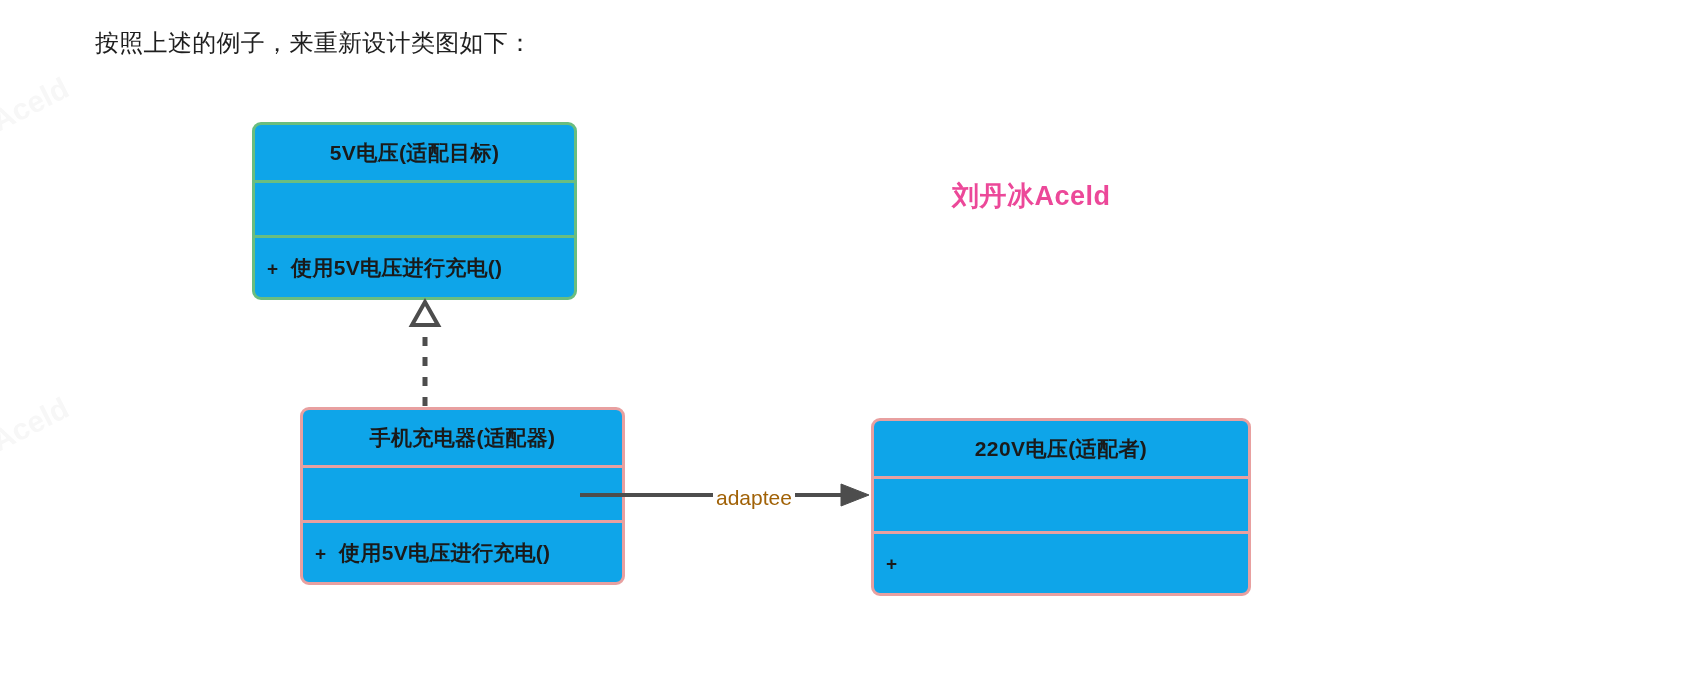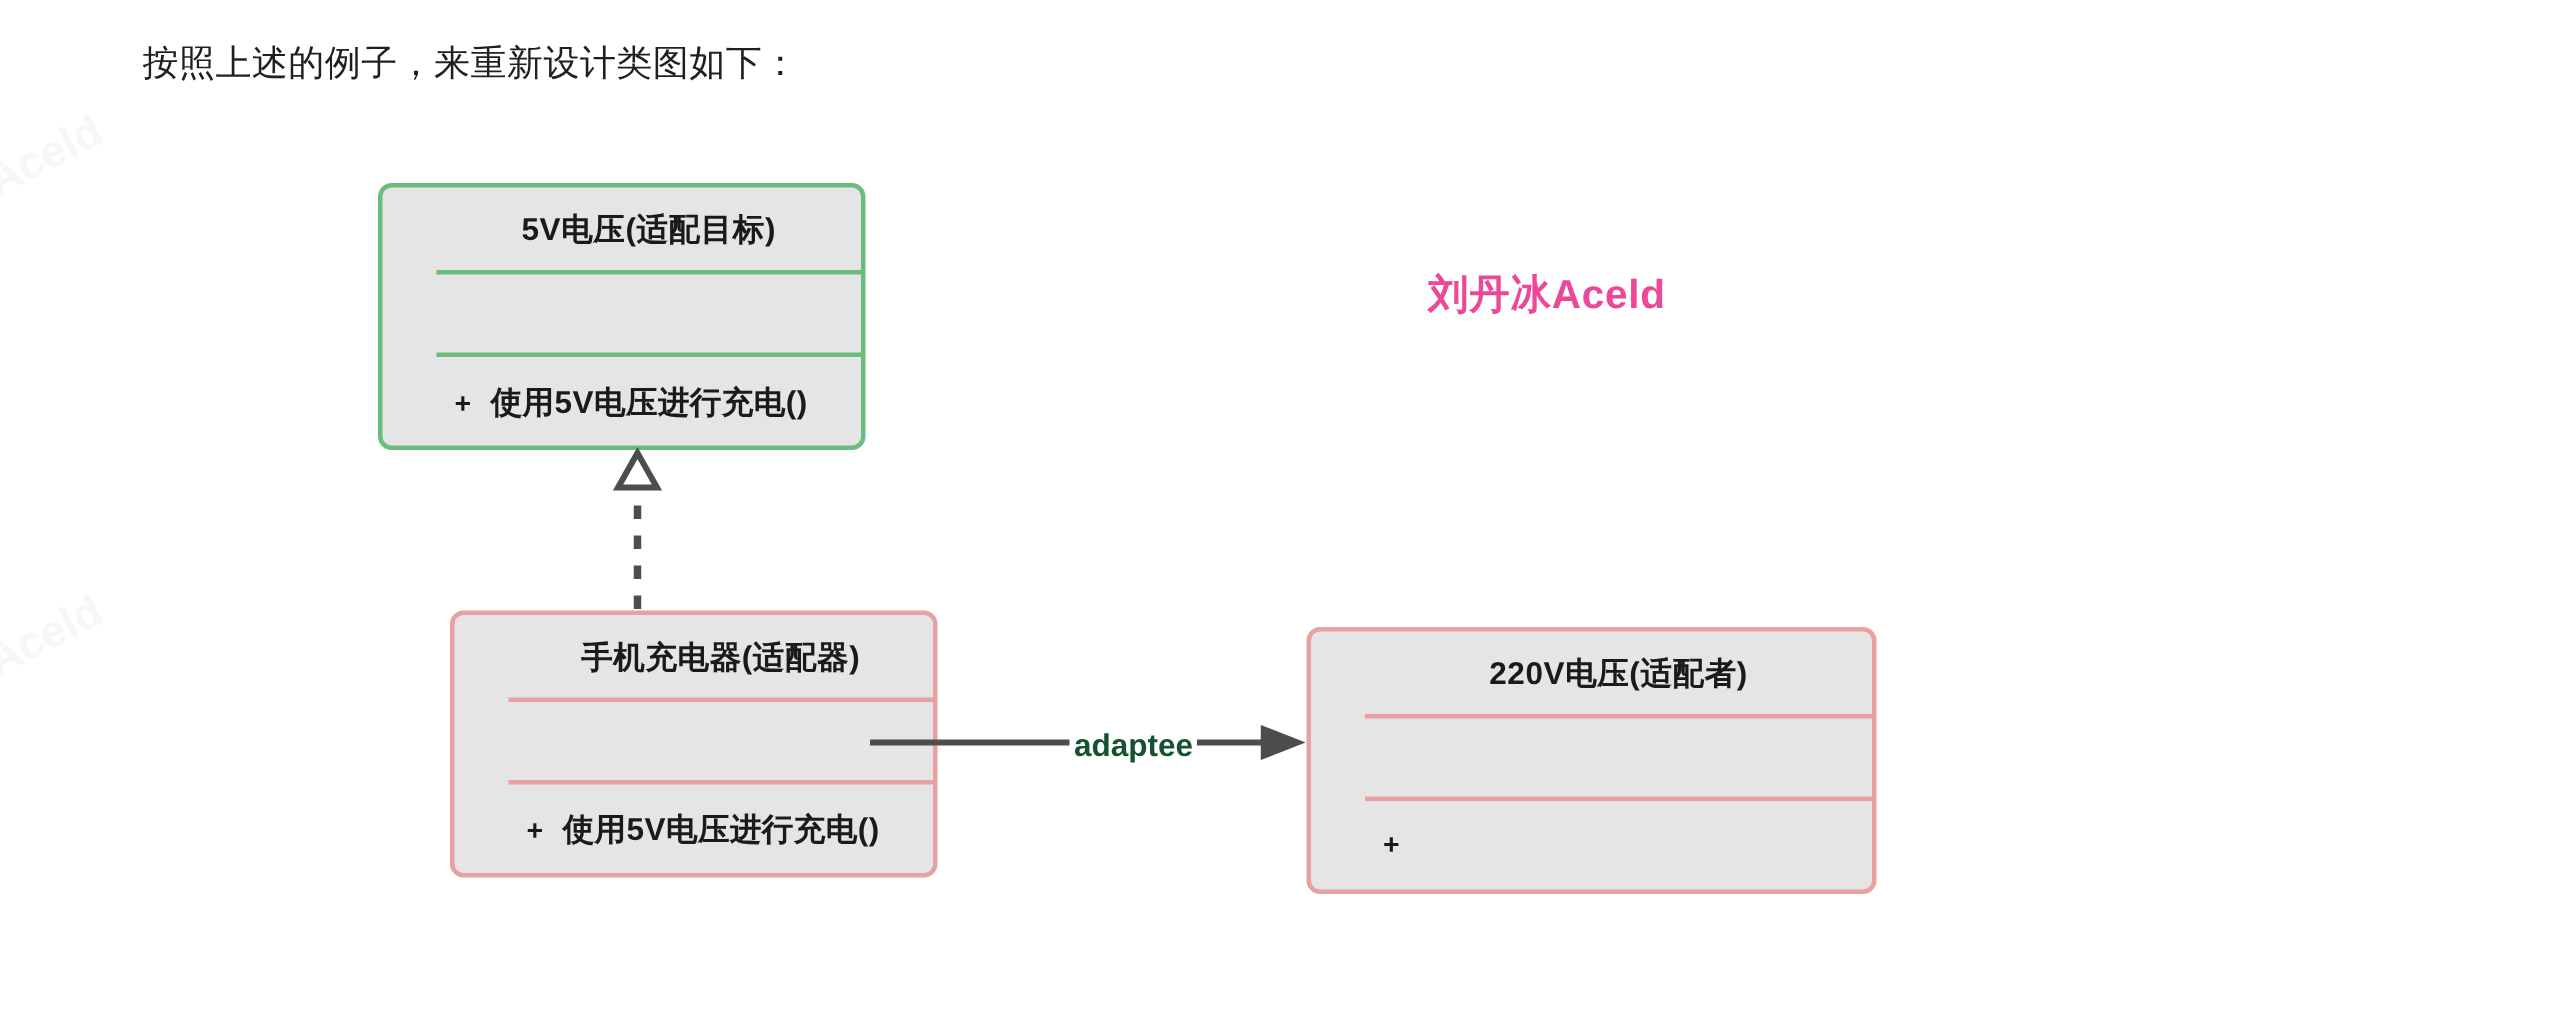--- a/index.html
+++ b/index.html
@@ -50,26 +50,25 @@
     transform: rotate(-27deg);
     transform-origin: left top;
   }
   .wm-edge.one { left: -14px; top: 108px; }
   .wm-edge.two { left: -14px; top: 428px; }
 
   
   .class-box {
     position: absolute;
     box-sizing: border-box;
-    background: #e5e5e5;
+    background: #0ea5e9;
     border-radius: 9px;
     border-width: 3px;
     border-style: solid;
     overflow: hidden;
-    padding-left: 36px;
   }
   .class-box.green { border-color: #6abd7f; }
   .class-box.pink  { border-color: #e8a0a0; }
 
   .cb-title {
     box-sizing: border-box;
     width: 100%;
     text-align: center;
     font-weight: bold;
     font-size: 21px;
@@ -131,25 +130,24 @@
   .connector-layer {
     position: absolute;
     left: 0; top: 0;
     width: 1702px;
     height: 685px;
     pointer-events: none;
   }
   .edge-label {
     position: absolute;
     font-size: 21px;
-    color: #14532d;
+    color: #a16207;
     background: #ffffff;
     padding: 0 3px;
     white-space: nowrap;
-    font-weight: bold;
   }
   #label-adaptee { left: 713px; top: 486px; }
 </style>
 </head>
 <body>
 
 <div class="wm-edge one">Aceld</div>
 <div class="wm-edge two">Aceld</div>
 <div class="wm-center">刘丹冰Aceld</div>
 

